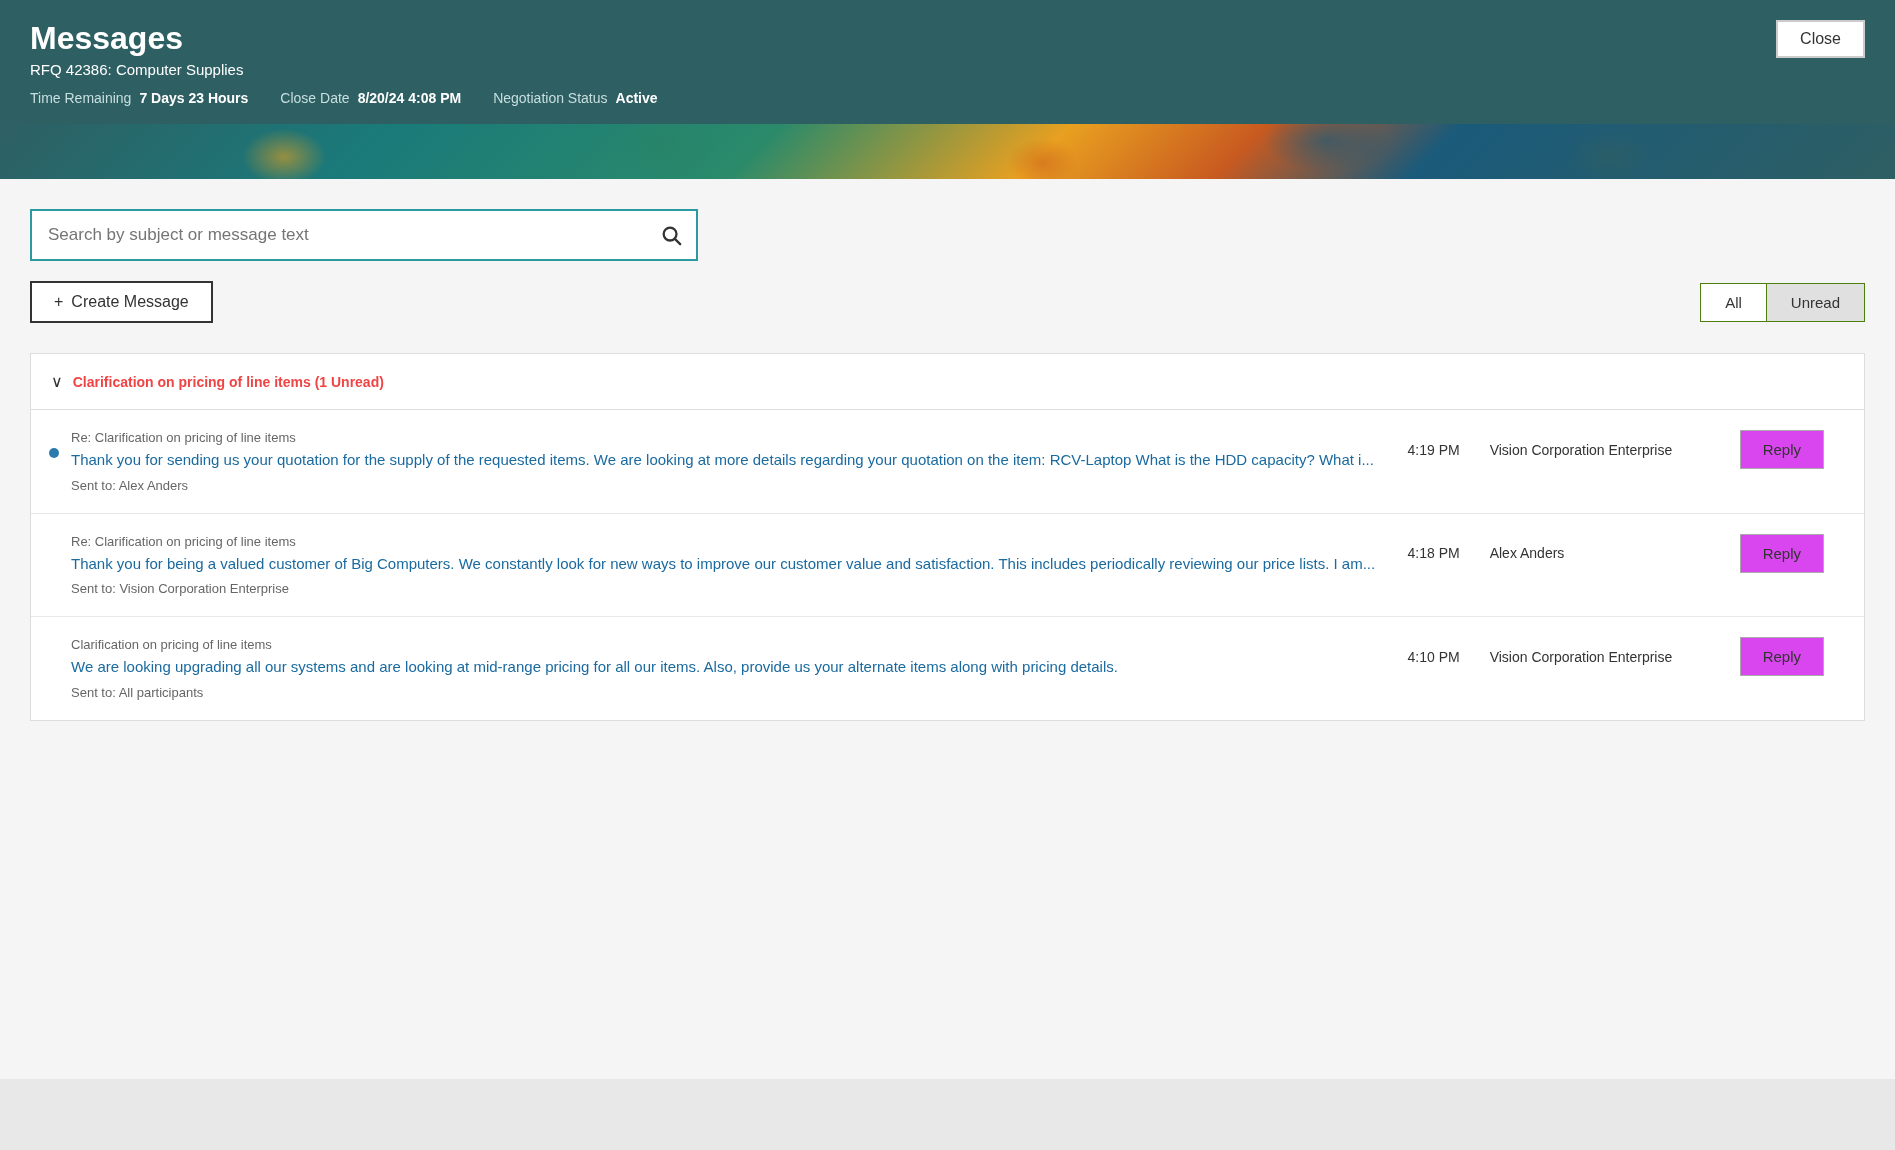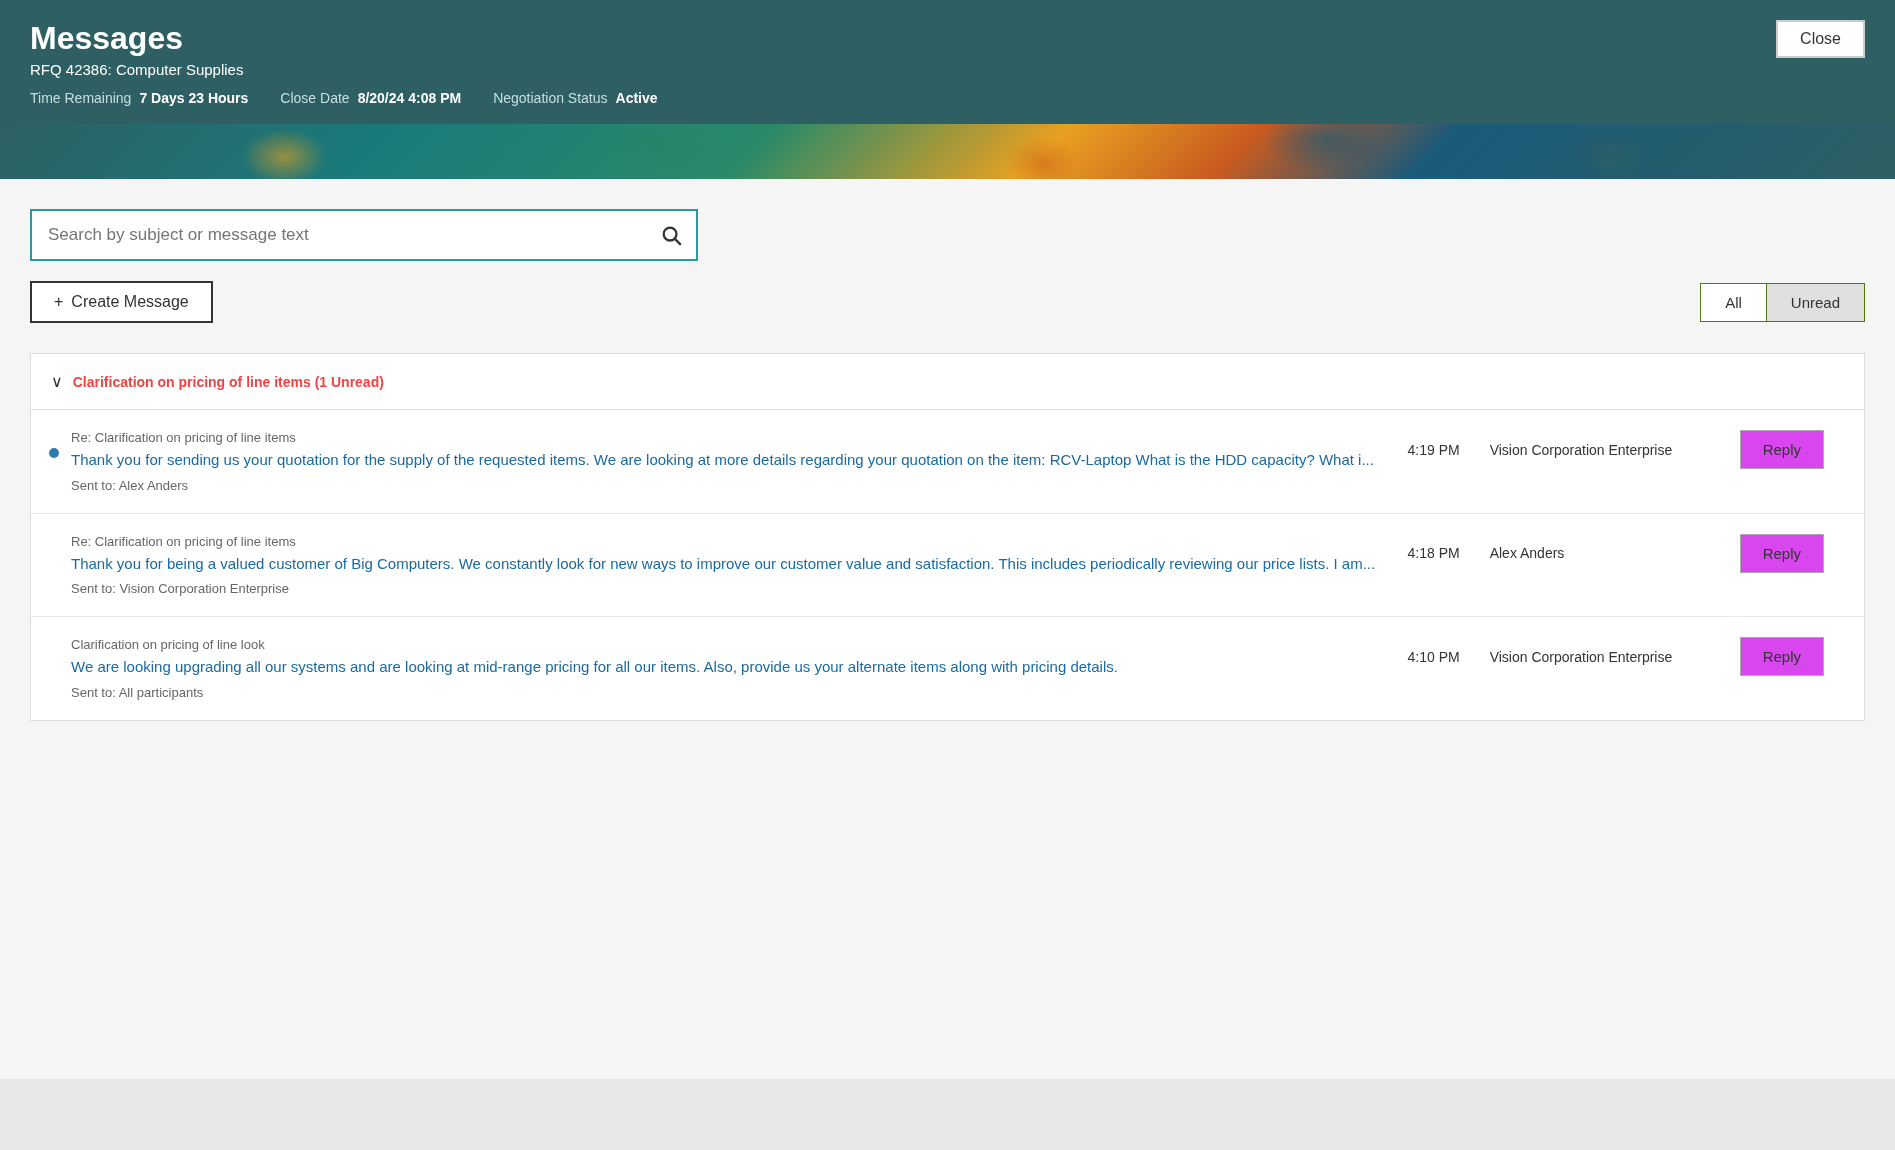--- a/index.html
+++ b/index.html
@@ -358,21 +358,21 @@
     </div>
     <div class="message-meta">
       <span class="message-time">4:18 PM</span>
       <span class="message-sender">Alex Anders</span>
       <button class="reply-btn">Reply</button>
     </div>
   </div>
         <div class="message-item">
 
     <div class="message-content">
-      <div class="message-subject">Clarification on pricing of line look</div>
+      <div class="message-subject">Clarification on pricing of line items</div>
       <div class="message-body">We are looking upgrading all our systems and are looking at mid-range pricing for all our items. Also, provide us your alternate items along with pricing details.</div>
       <div class="message-sent-to">Sent to: All participants</div>
     </div>
     <div class="message-meta">
       <span class="message-time">4:10 PM</span>
       <span class="message-sender">Vision Corporation Enterprise</span>
       <button class="reply-btn">Reply</button>
     </div>
   </div>
       </div>

